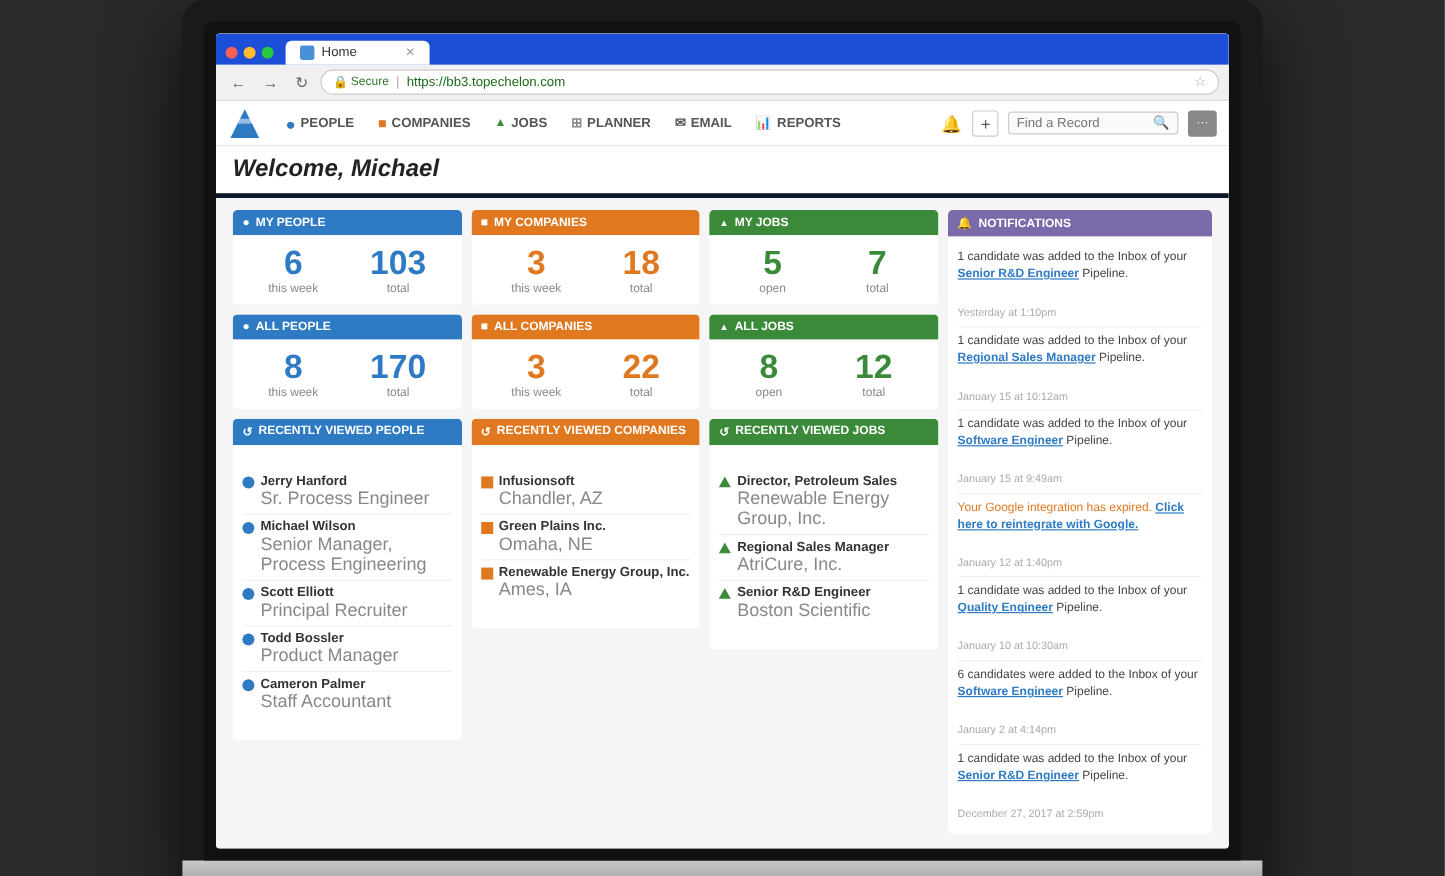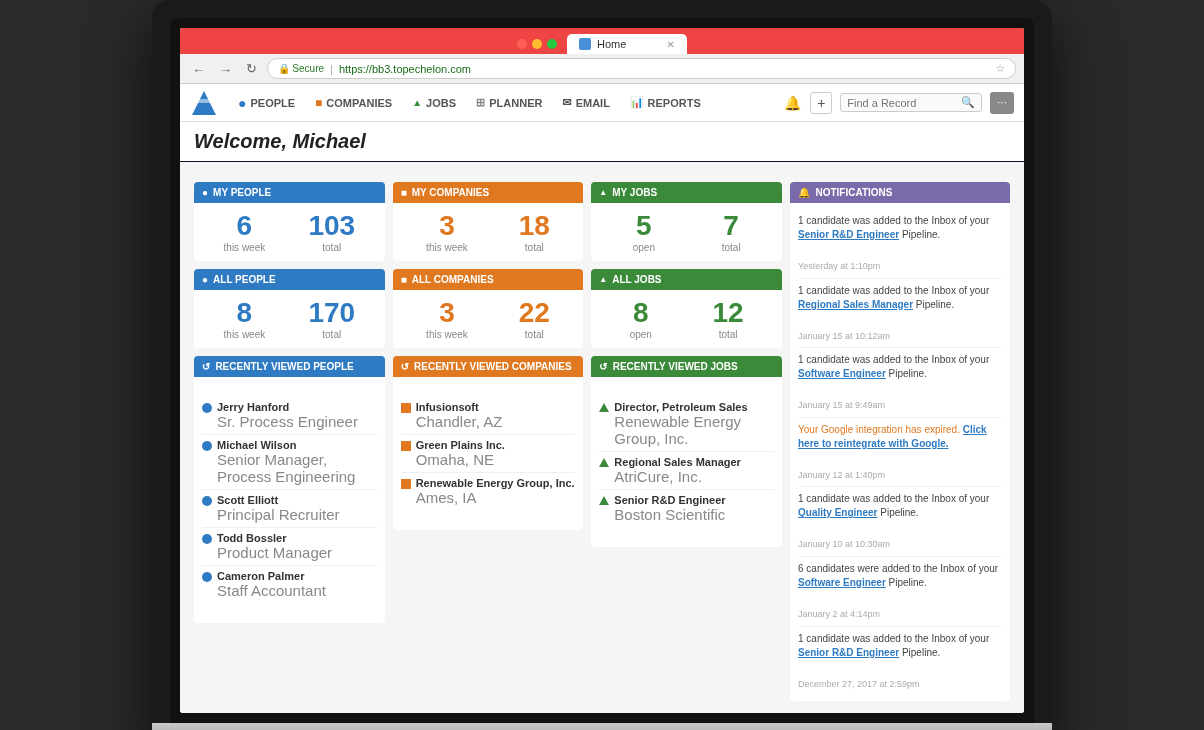--- a/index.html
+++ b/index.html
@@ -51,22 +51,21 @@
     
     .browser-chrome {
       background: #f0f0f0;
       border-bottom: 1px solid #ccc;
     }
 
     .tab-bar {
       display: flex;
       align-items: center;
       padding: 6px 8px 0 8px;
-      background: #ef4444;
-      justify-content: center;
+      background: #1d4ed8;
     }
 
     .window-controls {
       display: flex;
       gap: 5px;
       margin-right: 10px;
     }
 
     .control-dot {
       width: 10px;
@@ -493,21 +492,21 @@
           <div class="plus-btn">+</div>
           <div class="search-box">
             <input type="text" placeholder="Find a Record" style="">
             <span style="color:#aaa;font-size:11px">🔍</span>
           </div>
           <div class="more-btn">···</div>
         </div>
       </div>
 
       <div class="main-content">
-        <div style="background:#fff;padding:8px 14px;margin:-12px -14px 20px -14px;border-bottom:1px solid #0f172a;">
+        <div style="background:#fff;padding:8px 14px;margin:-12px -14px 10px -14px;border-bottom:4px solid #0f172a;">
           <h1 style="font-size:20px;font-style:italic;font-weight:bold;color:#222;">Welcome, Michael</h1>
         </div>
 
         <div style="display:grid;grid-template-columns:1fr 1fr 1fr 220px;gap:8px;">
 
           <div style="display:flex;flex-direction:column;gap:8px;">
 
             <div class="card card-blue">
               <div class="card-header">
                 <span style="color:#fff;font-size:10px">●</span>

